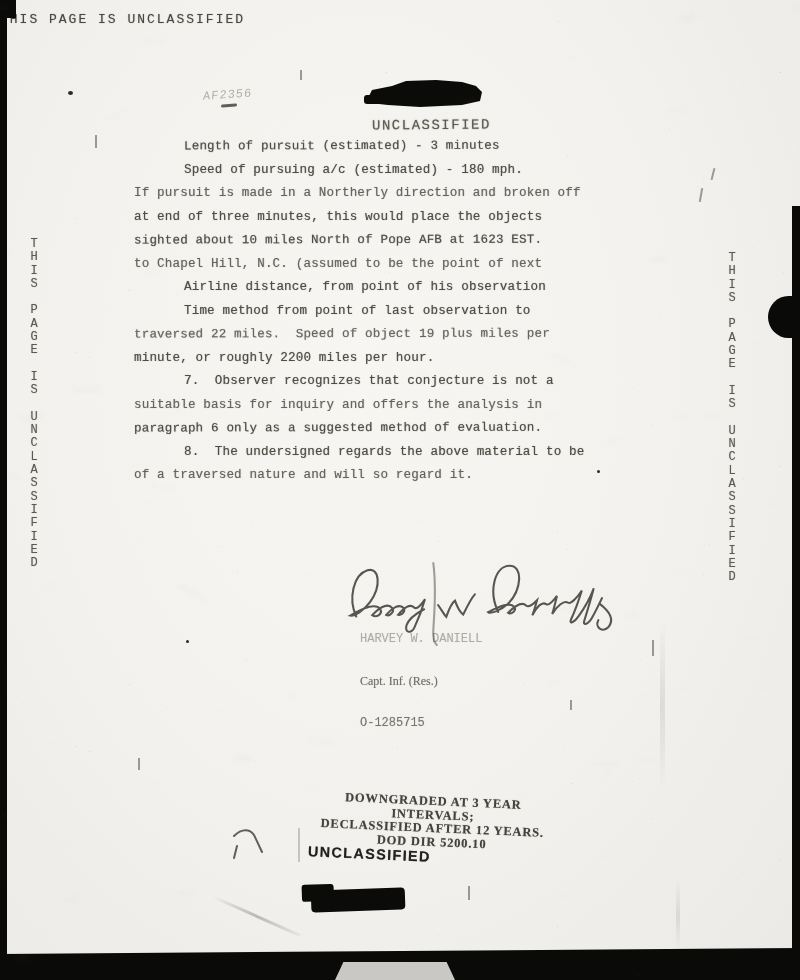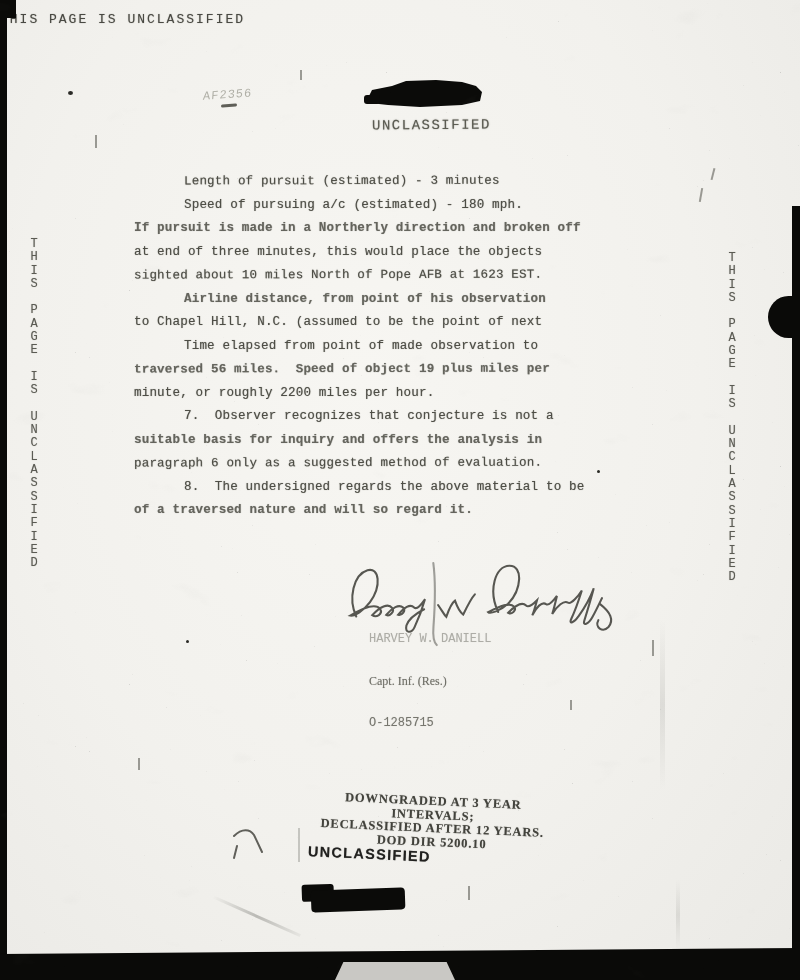--- a/index.html
+++ b/index.html
@@ -30,32 +30,32 @@
             color:rgba(120,120,108,.55);transform:rotate(-4deg) skewX(-8deg);}
   .case-underline{left:221px;top:104px;width:16px;height:3px;border-radius:2px;
             background:rgba(45,45,38,.75);transform:rotate(-5deg);}
 
   
   .uncl-top{left:372px;top:117px;font-size:14px;letter-spacing:1.5px;
             color:rgba(74,74,64,.78);text-shadow:0 0 1.2px rgba(74,74,64,.7);
             transform:rotate(-.5deg);}
 
   
-  .body-text{left:134px;top:139px;width:470px;margin-top:35px;}
+  .body-text{left:134px;top:139px;width:470px;}
   .body-line{white-space:pre;font-size:12.5px;height:23.5px;
              letter-spacing:.2px;color:rgba(70,70,63,.92);
              text-shadow:0 0 1px rgba(95,95,85,.55),.5px .3px 0 rgba(95,95,85,.22);}
-  .body-line:nth-child(3n){opacity:.86;font-weight:bold;}
+  .body-line:nth-child(3n){opacity:.86;}
   .body-line:nth-child(4n+1){transform:rotate(-.12deg);}
   .indent{padding-left:50px;}
 
   
   .sig-svg{left:338px;top:556px;transform:rotate(-1deg);}
   .sig-block{left:360px;top:604px;font-size:12px;line-height:14px;
-             color:rgba(66,66,58,.9);text-shadow:0 0 .8px rgba(90,90,80,.5);white-space:pre;margin-left:9px;}
+             color:rgba(66,66,58,.9);text-shadow:0 0 .8px rgba(90,90,80,.5);white-space:pre;}
   .sig-faint{opacity:.42;}
   .sig-mid{opacity:.8;font-family:Liberation Serif, serif;}
   .sig-serial{opacity:.75;}
 
   
   .downgrade{left:305px;top:795px;width:255px;text-align:center;
              font-weight:bold;font-size:12.5px;line-height:13.5px;letter-spacing:.8px;
              color:rgba(56,56,50,.9);text-shadow:0 0 .9px rgba(56,56,50,.5);
              transform:rotate(2.5deg);}
   .uncl-bottom{left:308px;top:846px;font-weight:bold;font-size:14.5px;
@@ -152,24 +152,24 @@
 </svg>
 
 <div class="abs uncl-top type">UNCLASSIFIED</div>
 
 <div class="abs body-text">
   <div class="body-line indent">Length of pursuit (estimated) - 3 minutes</div>
   <div class="body-line indent">Speed of pursuing a/c (estimated) - 180 mph.</div>
   <div class="body-line">If pursuit is made in a Northerly direction and broken off</div>
   <div class="body-line">at end of three minutes, this would place the objects</div>
   <div class="body-line">sighted about 10 miles North of Pope AFB at 1623 EST.</div>
+  <div class="body-line">to Chapel Hill, N.C. (assumed to be the point of next</div>
   <div class="body-line indent">Airline distance, from point of his observation</div>
-  <div class="body-line">to Chapel Hill, N.C. (assumed to be the point of next</div>
-  <div class="body-line indent">Time elapsed from point of made observation to</div>
-  <div class="body-line">traversed 56 miles.  Speed of object 19 plus miles per</div>
+  <div class="body-line indent">Time method from point of last observation to</div>
+  <div class="body-line">traversed 22 miles.  Speed of object 19 plus miles per</div>
   <div class="body-line">minute, or roughly 2200 miles per hour.</div>
   <div class="body-line indent">7.  Observer recognizes that conjecture is not a</div>
   <div class="body-line">suitable basis for inquiry and offers the analysis in</div>
   <div class="body-line">paragraph 6 only as a suggested method of evaluation.</div>
   <div class="body-line indent">8.  The undersigned regards the above material to be</div>
   <div class="body-line">of a traversed nature and will so regard it.</div>
 </div>
 
 <svg class="abs sig-svg" width="315" height="90" viewBox="0 0 315 90" fill="none" stroke="#35352f" stroke-width="2.1" stroke-linecap="round" opacity="0.82">
   <path d="M18,58 C10,40 16,16 30,12 C42,9 44,28 32,44 C26,52 16,58 12,57 C26,49 38,45 42,51 C45,56 38,60 34,57 C42,49 50,45 54,50 C57,54 51,59 48,57 C54,50 61,46 65,50 C68,53 64,58 60,57 C66,50 72,46 76,50 C79,53 84,46 87,42 C84,52 80,62 76,70 C73,76 66,76 68,68 C70,62 78,56 86,52"></path>

